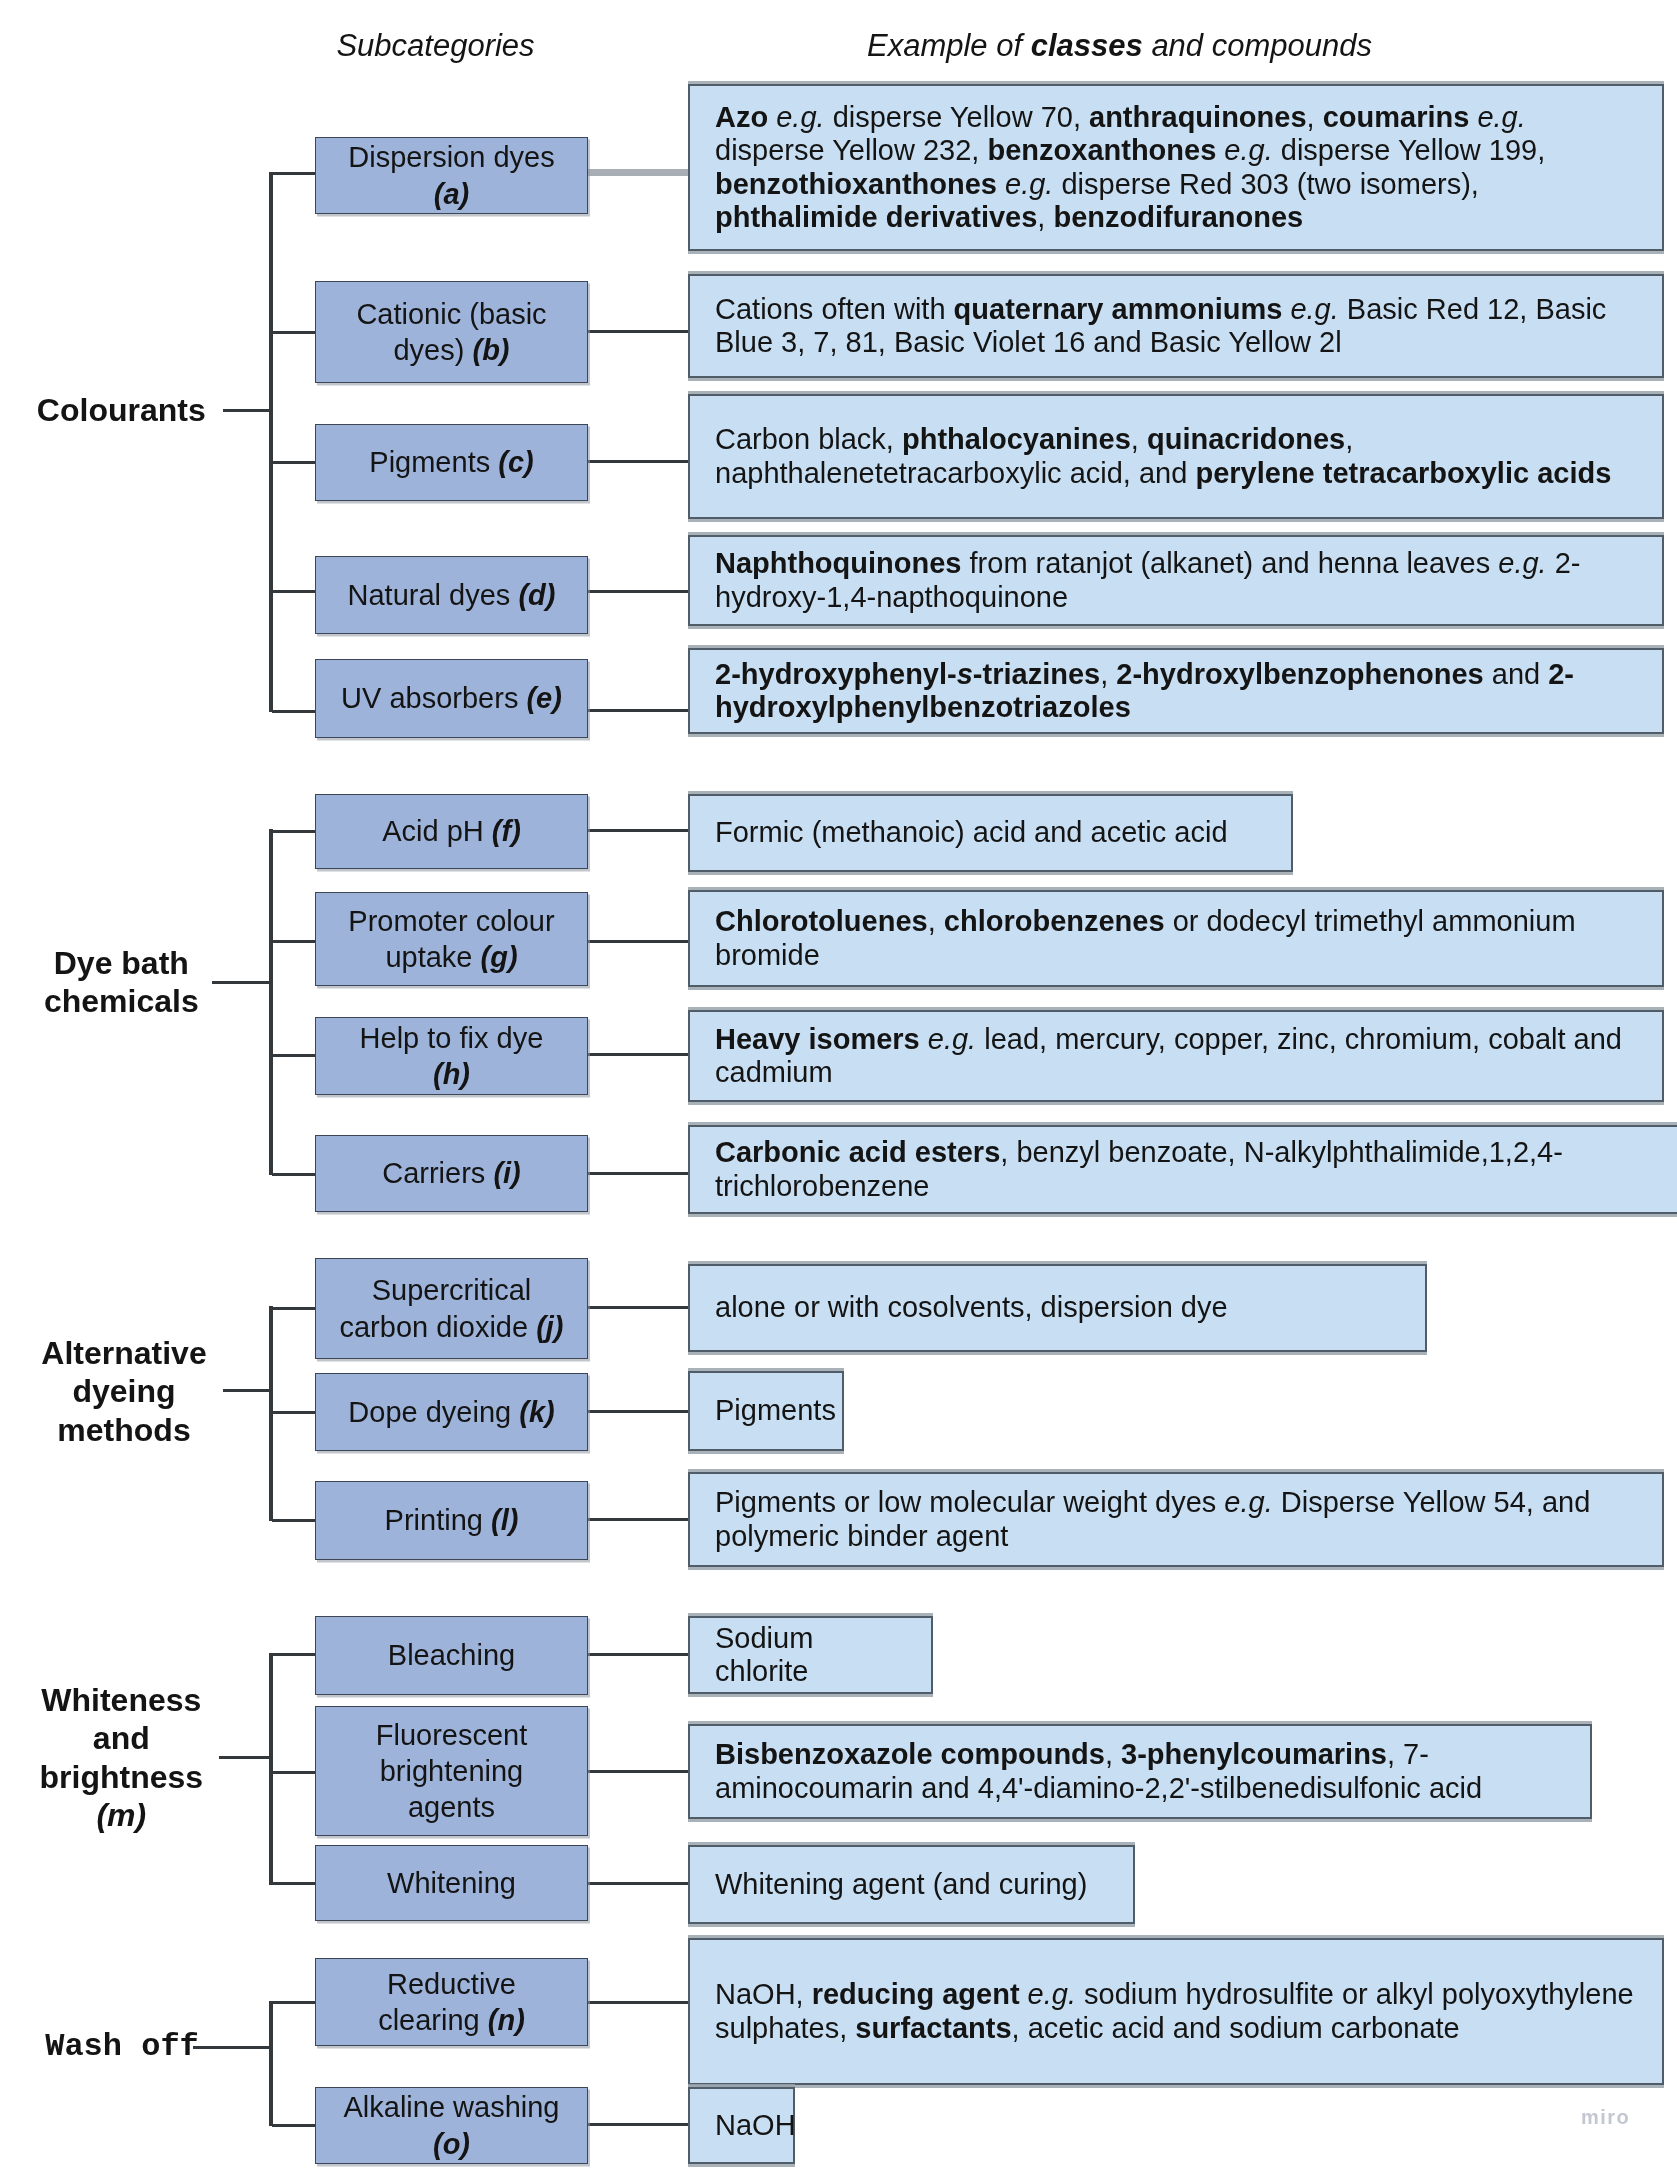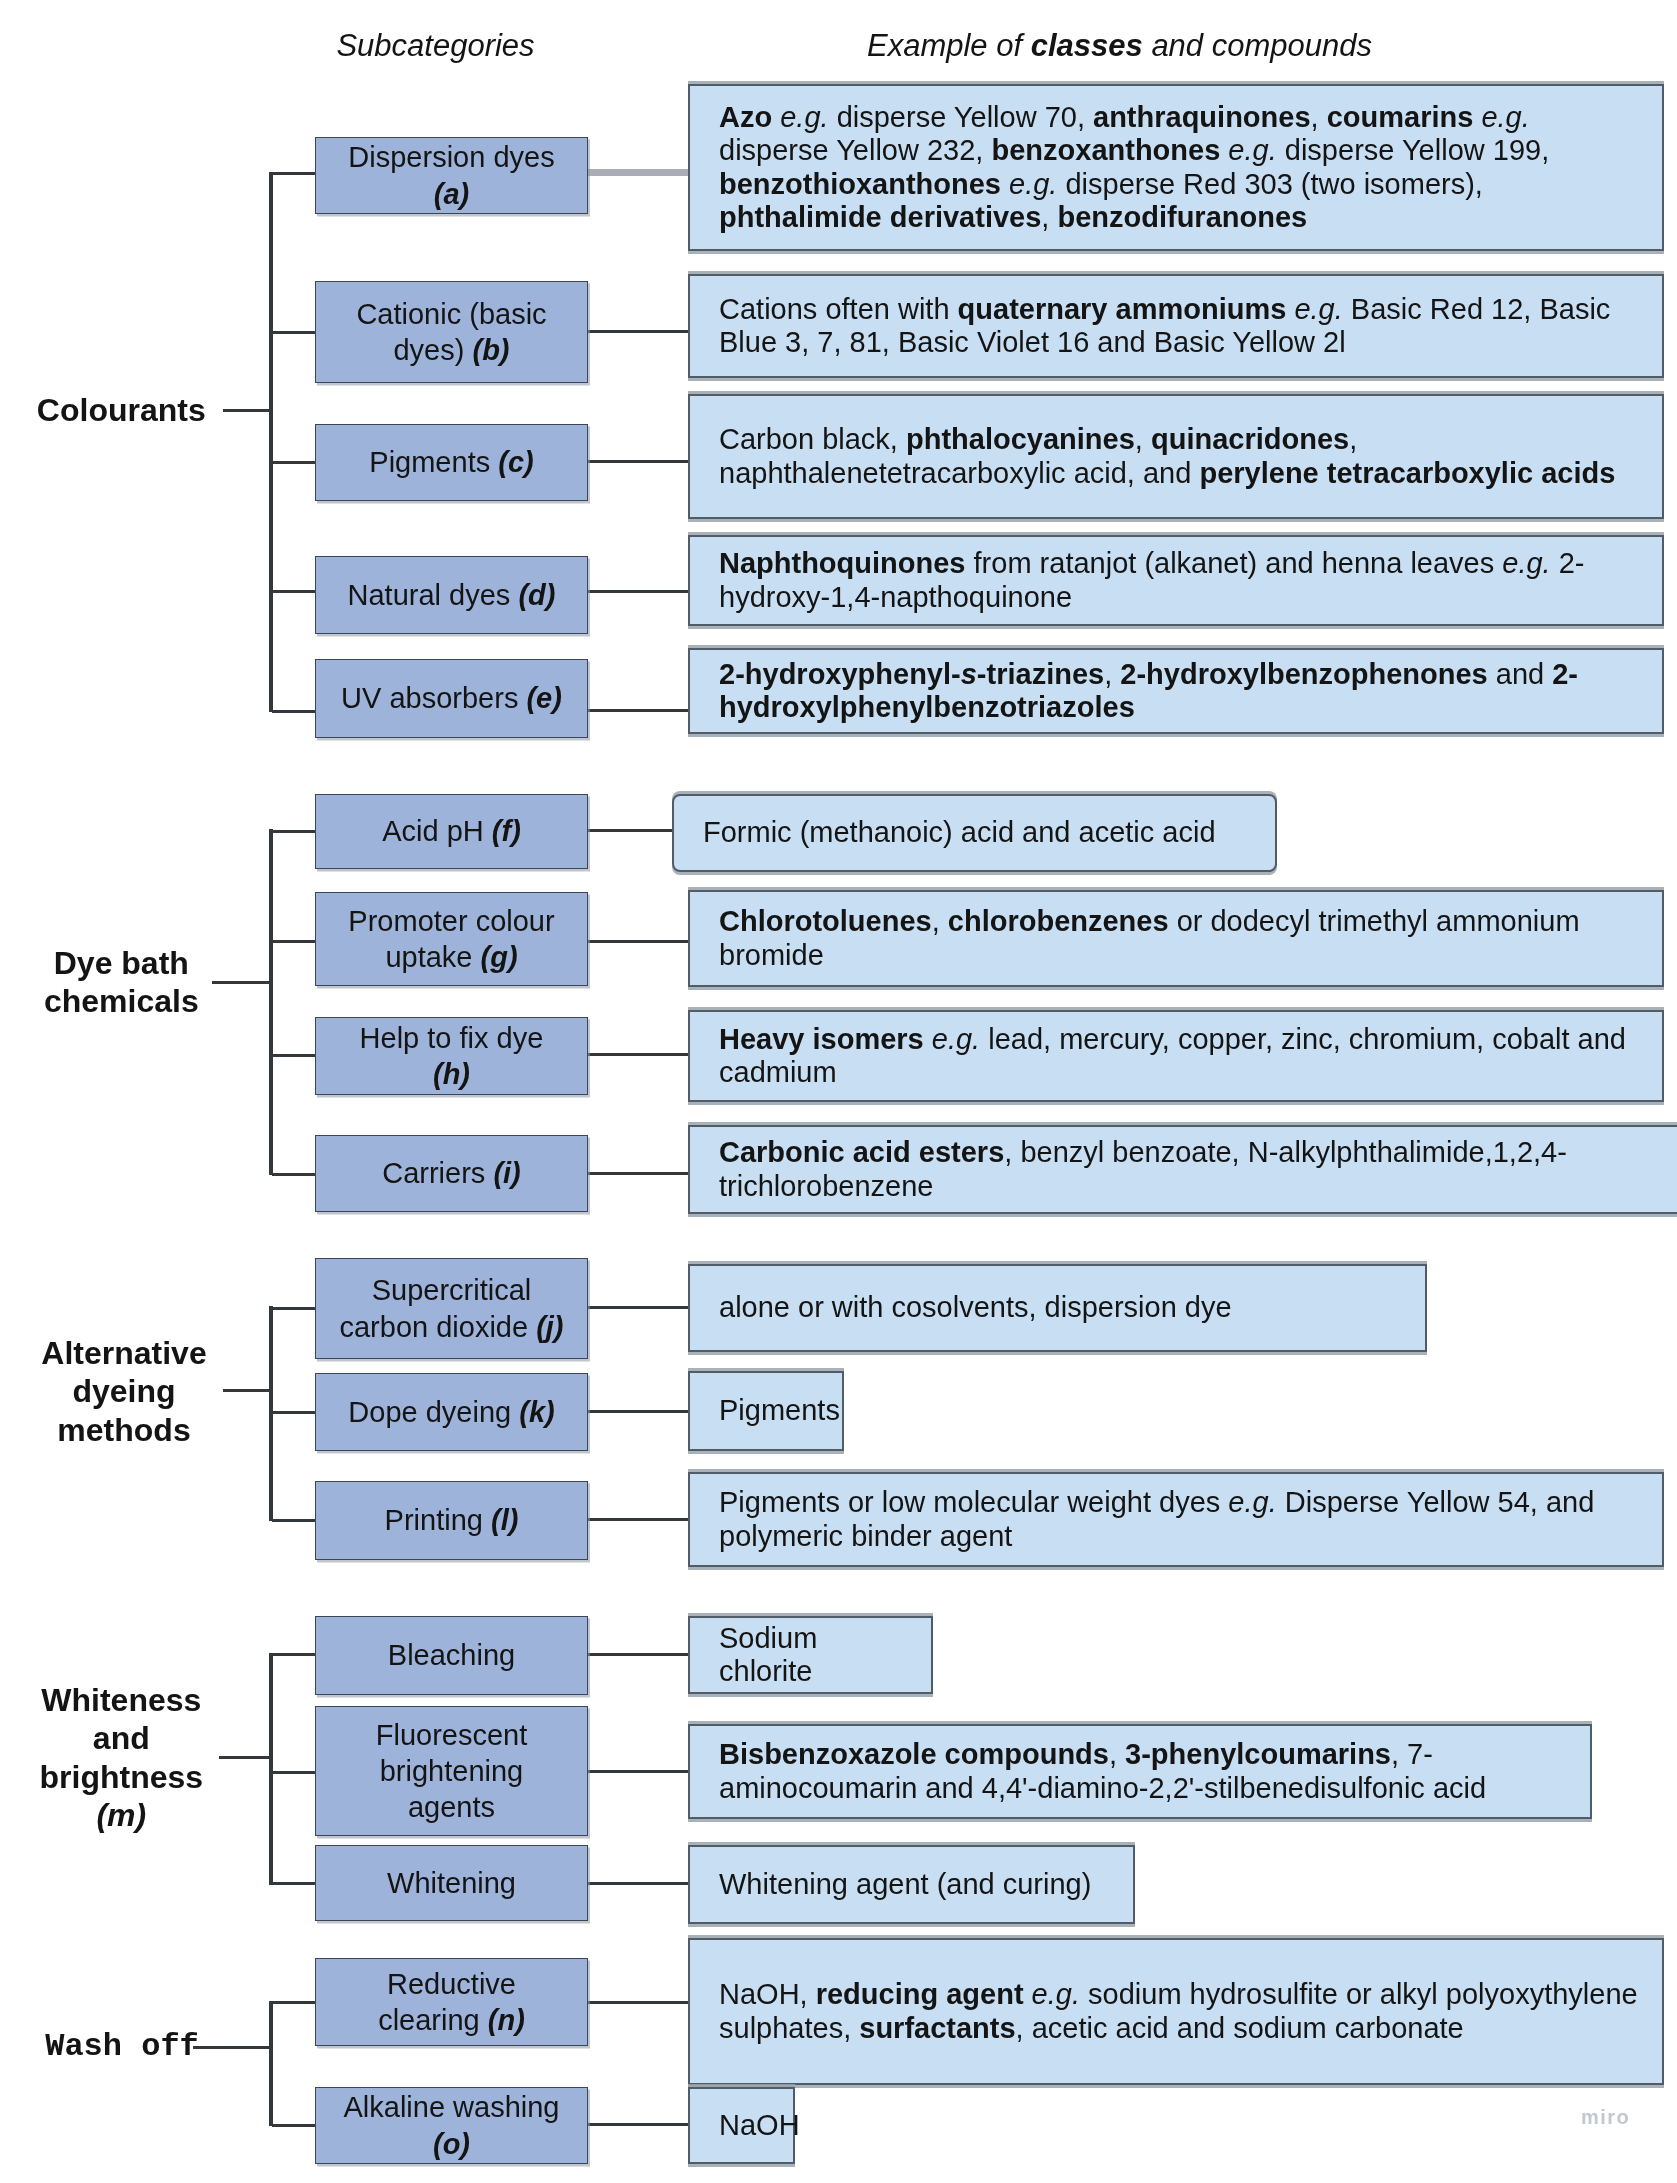--- a/index.html
+++ b/index.html
@@ -28,21 +28,21 @@
     display:flex;align-items:center;justify-content:center;
     box-shadow:2px 2.5px 0 rgba(142,152,164,.55);
   }
   .sctext{font-size:29px;line-height:1.25;text-align:center;padding:0 4px;}
   .exbox{
     position:absolute;background:var(--example_fill);
     border:2px solid var(--example_border);box-sizing:border-box;
     display:flex;align-items:center;
     box-shadow:0 3px 0 rgba(154,163,173,.85), 0 -3px 0 rgba(154,163,173,.85);
   }
-  .extext{font-size:29px;line-height:1.15;padding:4px 16px;margin-left:13px;}
+  .extext{font-size:29px;line-height:1.15;padding:4px 25px;}
   .b{font-weight:bold;text-align:right;}
   .i{font-style:italic;}
   .watermark{position:absolute;font-weight:bold;font-size:20px;letter-spacing:1.5px;color:var(--watermark);}
 </style>
 </head>
 <body>
 
 <div class="colhead" style="left:277px;top:27px;width:317px;">Subcategories</div>
 <div class="colhead" style="left:837px;top:27px;width:565px;"><span>Example of </span><span class="b">classes</span><span> and compounds</span></div>
 
@@ -166,21 +166,21 @@
 <div class="exbox" style="left:688px;top:394px;width:976px;height:125px;">
     <div class="extext"><span>Carbon black, </span><span class="b">phthalocyanines</span><span>, </span><span class="b">quinacridones</span><span>, naphthalenetetracarboxylic acid, and </span><span class="b">perylene tetracarboxylic acids</span></div>
   </div>
 <div class="exbox" style="left:688px;top:535px;width:976px;height:91px;">
     <div class="extext"><span class="b">Naphthoquinones</span><span> from ratanjot (alkanet) and henna leaves </span><span class="i">e.g.</span><span> 2-hydroxy-1,4-napthoquinone</span></div>
   </div>
 <div class="exbox" style="left:688px;top:648px;width:976px;height:86px;">
     <div class="extext"><span class="b">2-hydroxyphenyl-</span><span class="b i">s</span><span class="b">-triazines</span><span>, </span><span class="b">2-hydroxylbenzophenones</span><span> and </span><span class="b">2-hydroxylphenylbenzotriazoles</span></div>
   </div>
 
-<div class="exbox" style="left:672px;top:794px;width:605px;height:78px;border-radius:8px;">
+<div class="exbox" style="left:688px;top:794px;width:605px;height:78px;">
     <div class="extext"><span>Formic (methanoic) acid and acetic acid</span></div>
   </div>
 <div class="exbox" style="left:688px;top:890px;width:976px;height:97px;">
     <div class="extext"><span class="b">Chlorotoluenes</span><span>, </span><span class="b">chlorobenzenes</span><span> or dodecyl trimethyl ammonium bromide</span></div>
   </div>
 <div class="exbox" style="left:688px;top:1010px;width:976px;height:92px;">
     <div class="extext"><span class="b">Heavy isomers</span><span class="i"> e.g. </span><span>lead, mercury, copper, zinc, chromium, cobalt and cadmium</span></div>
   </div>
 <div class="exbox" style="left:688px;top:1125px;width:1096px;height:89px;">
     <div class="extext"><span class="b">Carbonic acid esters</span><span>, benzyl benzoate, N-alkylphthalimide,1,2,4-trichlorobenzene</span></div>

